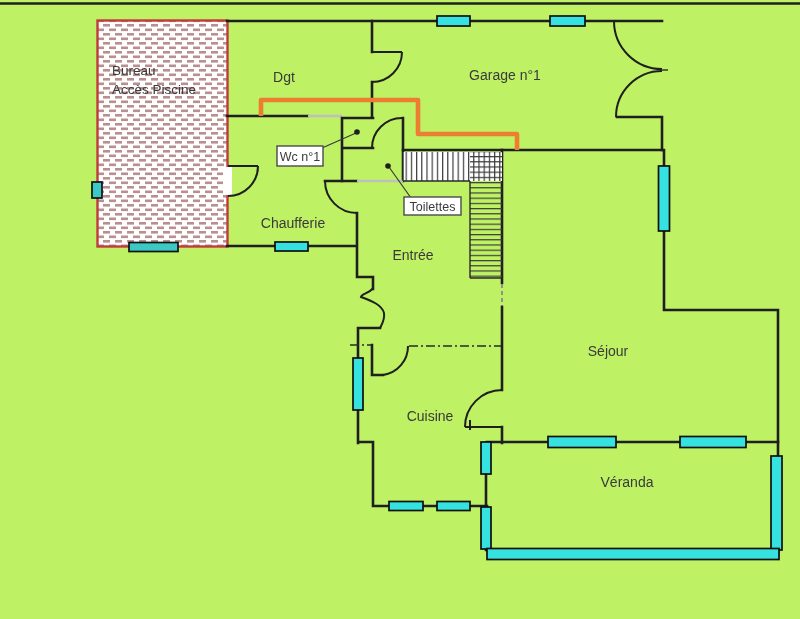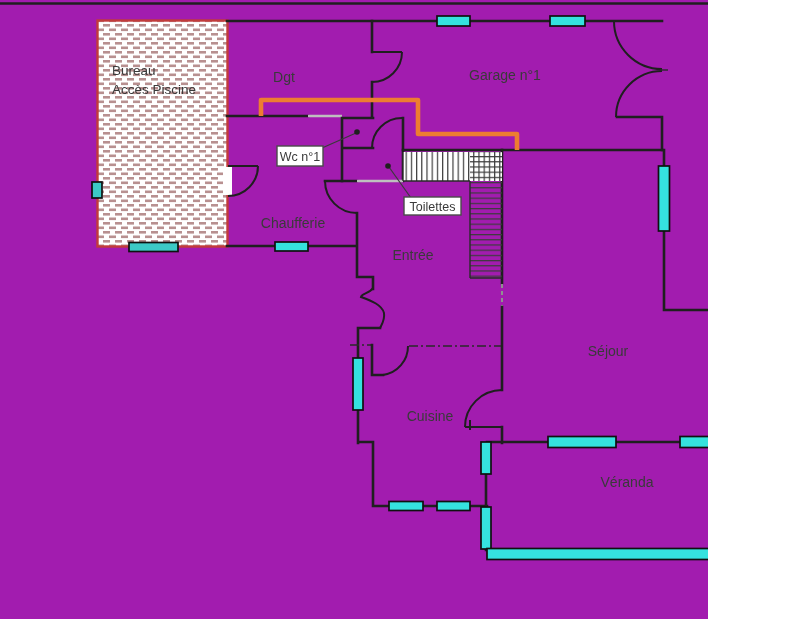--- a/index.html
+++ b/index.html
@@ -1,16 +1,16 @@
 <!DOCTYPE html>
 <html><head>
 <meta charset="utf-8">
 <style>
   html,body{margin:0;padding:0;background:#ffffff;}
-  .stage{position:relative;width:708px;height:619px;background:#a21caf;overflow:hidden;
+  .stage{position:relative;width:800px;height:619px;background:#bef264;overflow:hidden;
          font-family:"Liberation Sans",sans-serif;}
   svg{display:block;}
   .wall{stroke:#1f1f1f;stroke-width:2.6;fill:none;stroke-linecap:square;}
   .thin{stroke:#2a2a2a;stroke-width:1.4;fill:none;}
   .door{stroke:#1f1f1f;stroke-width:2;fill:none;}
   .gray{stroke:#bfbfbf;stroke-width:2.6;fill:none;}
   .graydash{stroke:#909090;stroke-width:2;fill:none;stroke-dasharray:4 3;}
   .dashdot{stroke:#2a2a2a;stroke-width:1.6;fill:none;stroke-dasharray:9 3 2 3;}
   .win{stroke:#101010;stroke-width:1.7;}
   .lbl{font-size:14px;fill:#3a3a3a;text-anchor:middle;}

